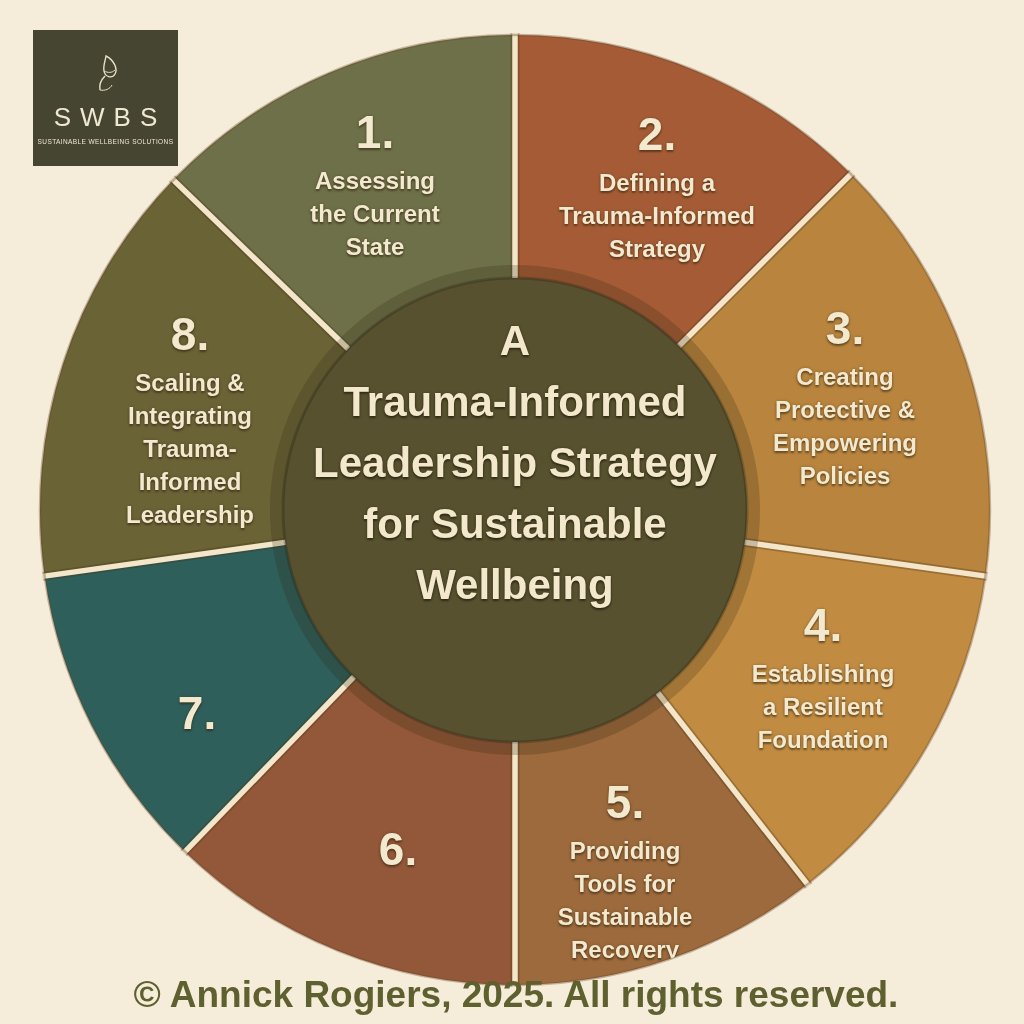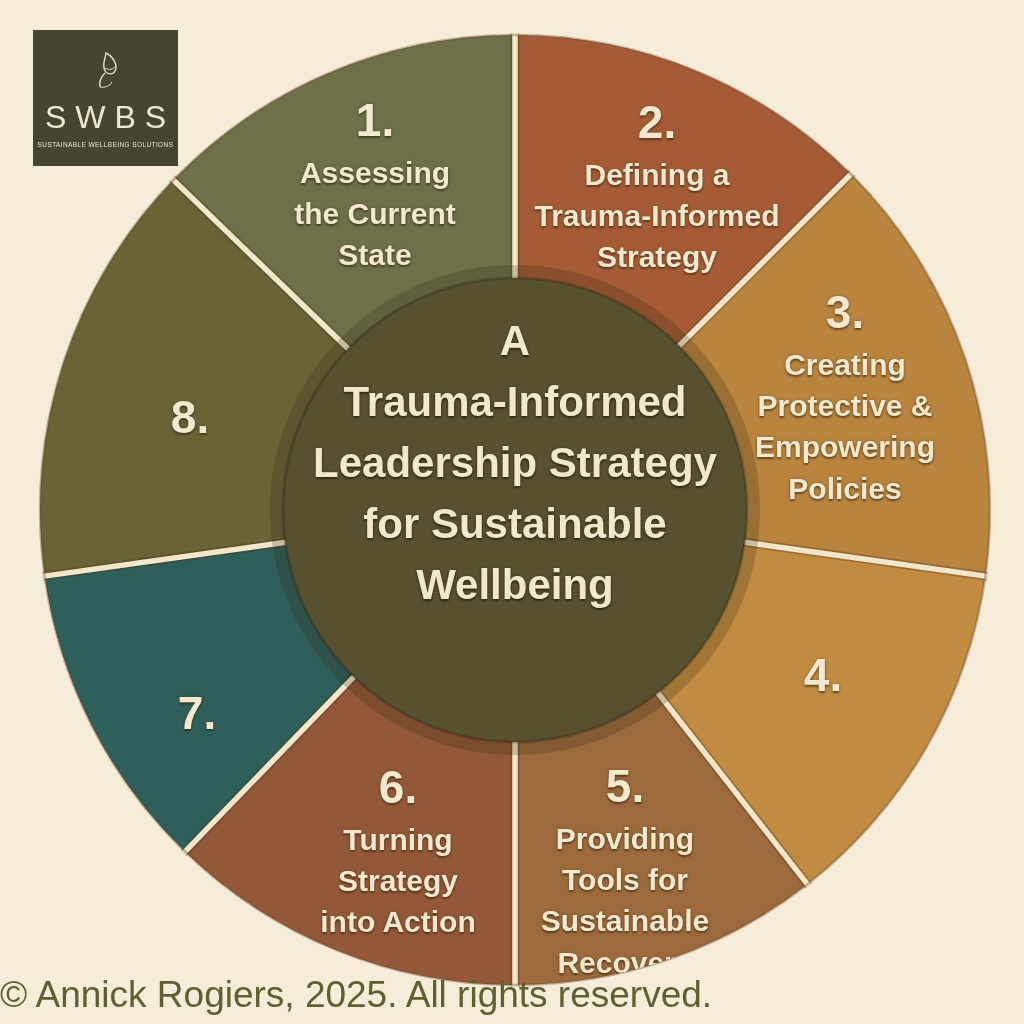--- a/index.html
+++ b/index.html
@@ -15,21 +15,21 @@
   .wheel-text-layer{
     position:absolute;inset:0;z-index:2;
     clip-path:circle(475px at 515px 510px);
   }
   .seg-text{
     position:absolute;transform:translate(-50%,-50%);
     text-align:center;color:#f3e9cf;
     text-shadow:0 2px 2px rgba(51,34,14,.55),0 0 3px rgba(51,34,14,.35);
   }
   .seg-num{display:block;font-size:46px;font-weight:bold;line-height:1.1;margin-bottom:6px;}
-  .seg-label{display:block;font-size:30px;font-weight:bold;line-height:1.38;white-space:pre-line;}
+  .seg-label{display:block;font-size:24px;font-weight:bold;line-height:1.38;white-space:pre-line;}
   .seg-1{left:375px;top:185px;width:240px;}
   .seg-2{left:657px;top:187px;width:300px;}
   .seg-3{left:845px;top:398px;width:270px;}
   .seg-4{left:823px;top:678px;width:260px;}
   .seg-5{left:625px;top:872px;width:240px;}
   .seg-6{left:398px;top:852px;width:240px;}
   .seg-7{left:197px;top:716px;width:250px;}
   .seg-8{left:190px;top:420px;width:260px;}
   .center-text{
     position:absolute;left:515px;top:463px;width:470px;
@@ -39,27 +39,27 @@
     text-shadow:0 2px 2px rgba(30,25,8,.6),0 0 3px rgba(30,25,8,.4);
   }
 
   
   .logo{
     position:absolute;left:33px;top:30px;width:145px;height:136px;z-index:3;
     background:#454531;display:flex;flex-direction:column;align-items:center;
     justify-content:center;color:#efe7d2;
   }
   .logo-icon{margin-bottom:6px;}
-  .logo-brand{font-size:32px;font-weight:400;letter-spacing:9px;padding-left:9px;line-height:1;}
+  .logo-brand{font-size:26px;font-weight:400;letter-spacing:9px;padding-left:9px;line-height:1;}
   .logo-tagline{font-size:6.5px;letter-spacing:.4px;margin-top:8px;white-space:nowrap;}
 
   
   .copyright{
     position:absolute;left:0;right:0;top:974px;z-index:3;
-    text-align:left;font-size:37px;font-weight:normal;color:#5f6030;
+    text-align:center;font-size:37px;font-weight:bold;color:#5f6030;padding-left:8px;
   }
 </style>
 </head>
 <body>
 
 <svg id="wheel-svg" viewBox="0 0 1024 1024">
     <path d="M 515 510 L 173.3 180.0 A 475 475 0 0 1 515.0 35.0 Z" fill="#6d7048"></path>
     <path d="M 515 510 L 515.0 35.0 A 475 475 0 0 1 850.9 174.1 Z" fill="#a55c36"></path>
     <path d="M 515 510 L 850.9 174.1 A 475 475 0 0 1 985.4 576.1 Z" fill="#b8843e"></path>
     <path d="M 515 510 L 985.4 576.1 A 475 475 0 0 1 807.4 884.3 Z" fill="#c18c42"></path>
@@ -103,39 +103,44 @@
   </div>
   <div class="seg-text seg-3">
     <span class="seg-num">3.</span>
     <span class="seg-label">Creating
 Protective &amp;
 Empowering
 Policies</span>
   </div>
   <div class="seg-text seg-4">
     <span class="seg-num">4.</span>
+    <span class="seg-label">Establishing
+a Resilient
+Foundation</span>
   </div>
   <div class="seg-text seg-5">
     <span class="seg-num">5.</span>
     <span class="seg-label">Providing
 Tools for
 Sustainable
 Recovery</span>
   </div>
   <div class="seg-text seg-6">
     <span class="seg-num">6.</span>
-    <span class="seg-label">Turning
-Strategy
-into Action</span>
   </div>
   <div class="seg-text seg-7">
     <span class="seg-num">7.</span>
   </div>
   <div class="seg-text seg-8">
     <span class="seg-num">8.</span>
+    <span class="seg-label">Scaling &amp;
+Integrating
+Trauma-
+Informed
+Leadership</span>
   </div>
   <div class="center-text">A
 Trauma-Informed
 Leadership Strategy
 for Sustainable
 Wellbeing</div>
 </div>
 
 <div class="logo">
   <svg class="logo-icon" width="42" height="46" viewBox="0 0 42 46" fill="none">

